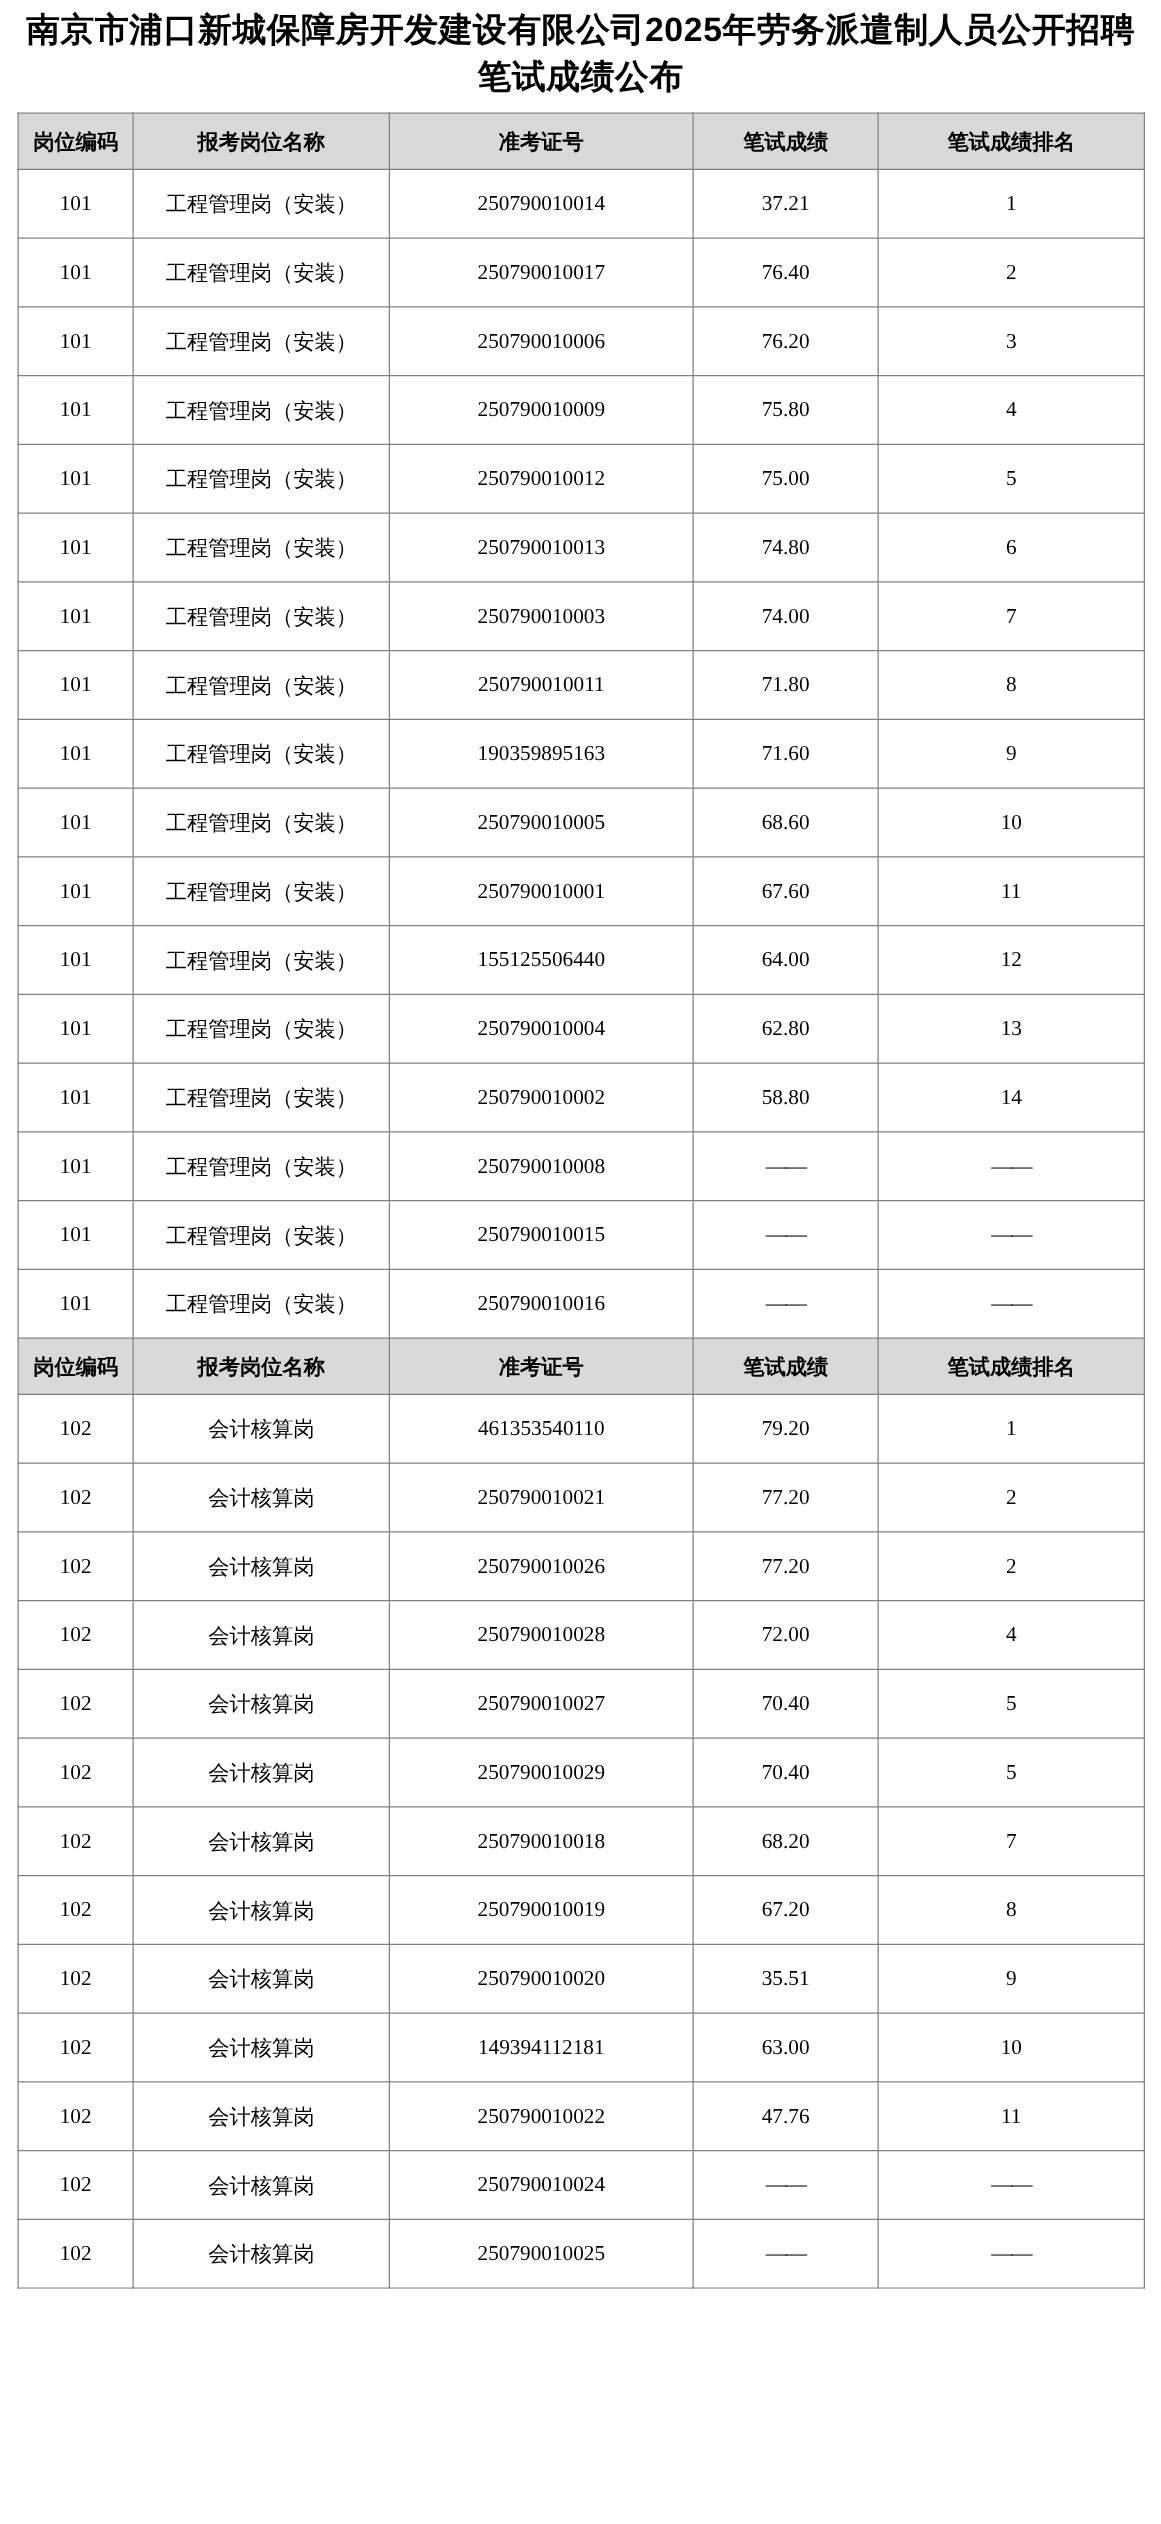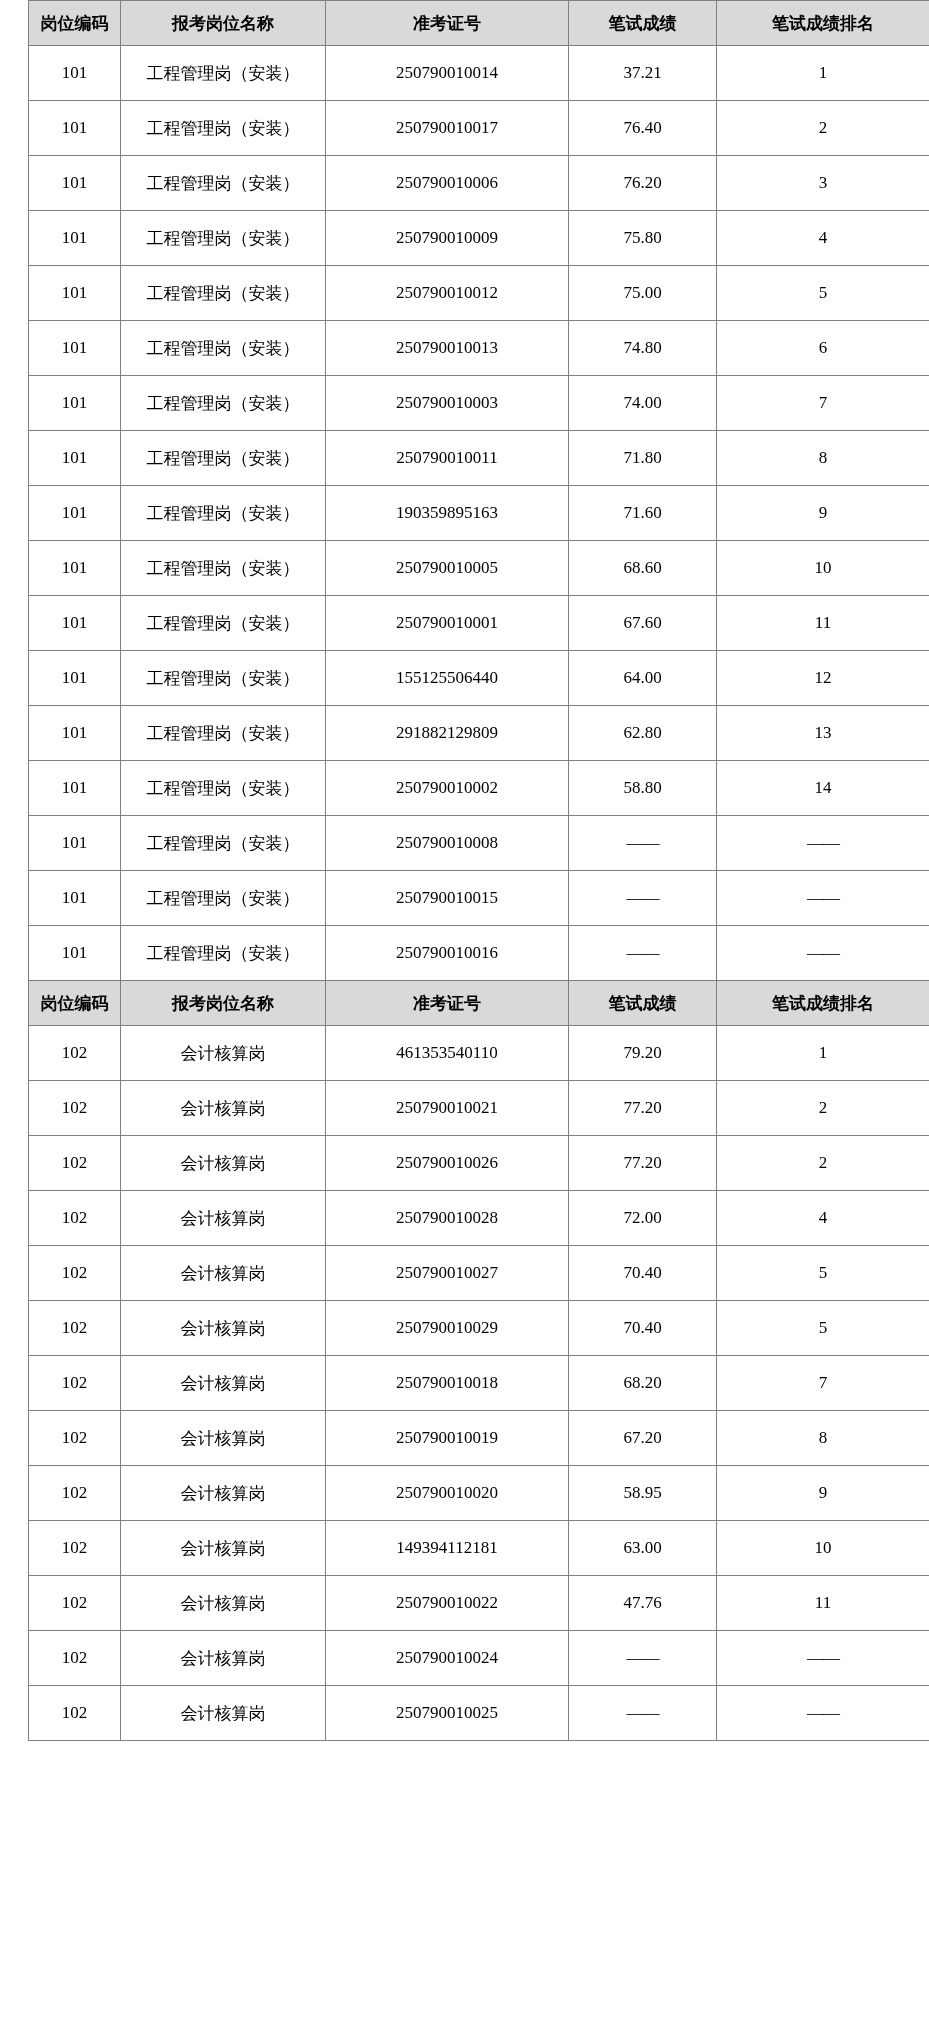--- a/index.html
+++ b/index.html
@@ -24,21 +24,21 @@
     line-height: 37px;
     text-align: center;
     letter-spacing: 0.5px;
     padding: 6px 14px 10px 14px;
     margin: 0;
   }
   table.grades {
     border-collapse: collapse;
     table-layout: fixed;
     width: 901px;
-    margin: 0 14px 0 28px;
+    margin: 0 14px 0 14px;
     border-radius: 22px;
   }
   table.grades td, table.grades th {
     border: 1px solid #808080;
     padding: 0;
     text-align: center;
     vertical-align: middle;
     font-size: 17px;
     height: 54px;
     font-weight: normal;
@@ -59,20 +59,21 @@
   col.c4 { width: 213px; }
   .dash {
     letter-spacing: -1px;
   }
 </style>
 </head>
 <body>
 
 <div class="page">
 
+  <h1 class="doc-title">南京市浦口新城保障房开发建设有限公司2025年劳务派遣制人员公开招聘笔试成绩公布</h1>
 
   <table class="grades">
     <colgroup>
       <col class="c0">
         <col class="c1">
         <col class="c2">
         <col class="c3">
         <col class="c4">
     </colgroup>
     <tbody id="table-body">
@@ -163,21 +164,21 @@
         <tr>
           <td>101</td>
           <td>工程管理岗（安装）</td>
           <td>155125506440</td>
           <td>64.00</td>
           <td>12</td>
         </tr>
         <tr>
           <td>101</td>
           <td>工程管理岗（安装）</td>
-          <td>291882129809</td>
+          <td>250790010004</td>
           <td>62.80</td>
           <td>13</td>
         </tr>
         <tr>
           <td>101</td>
           <td>工程管理岗（安装）</td>
           <td>250790010002</td>
           <td>58.80</td>
           <td>14</td>
         </tr>
@@ -262,21 +263,21 @@
           <td>102</td>
           <td>会计核算岗</td>
           <td>250790010019</td>
           <td>67.20</td>
           <td>8</td>
         </tr>
         <tr>
           <td>102</td>
           <td>会计核算岗</td>
           <td>250790010020</td>
-          <td>58.95</td>
+          <td>35.51</td>
           <td>9</td>
         </tr>
         <tr>
           <td>102</td>
           <td>会计核算岗</td>
           <td>149394112181</td>
           <td>63.00</td>
           <td>10</td>
         </tr>
         <tr>

